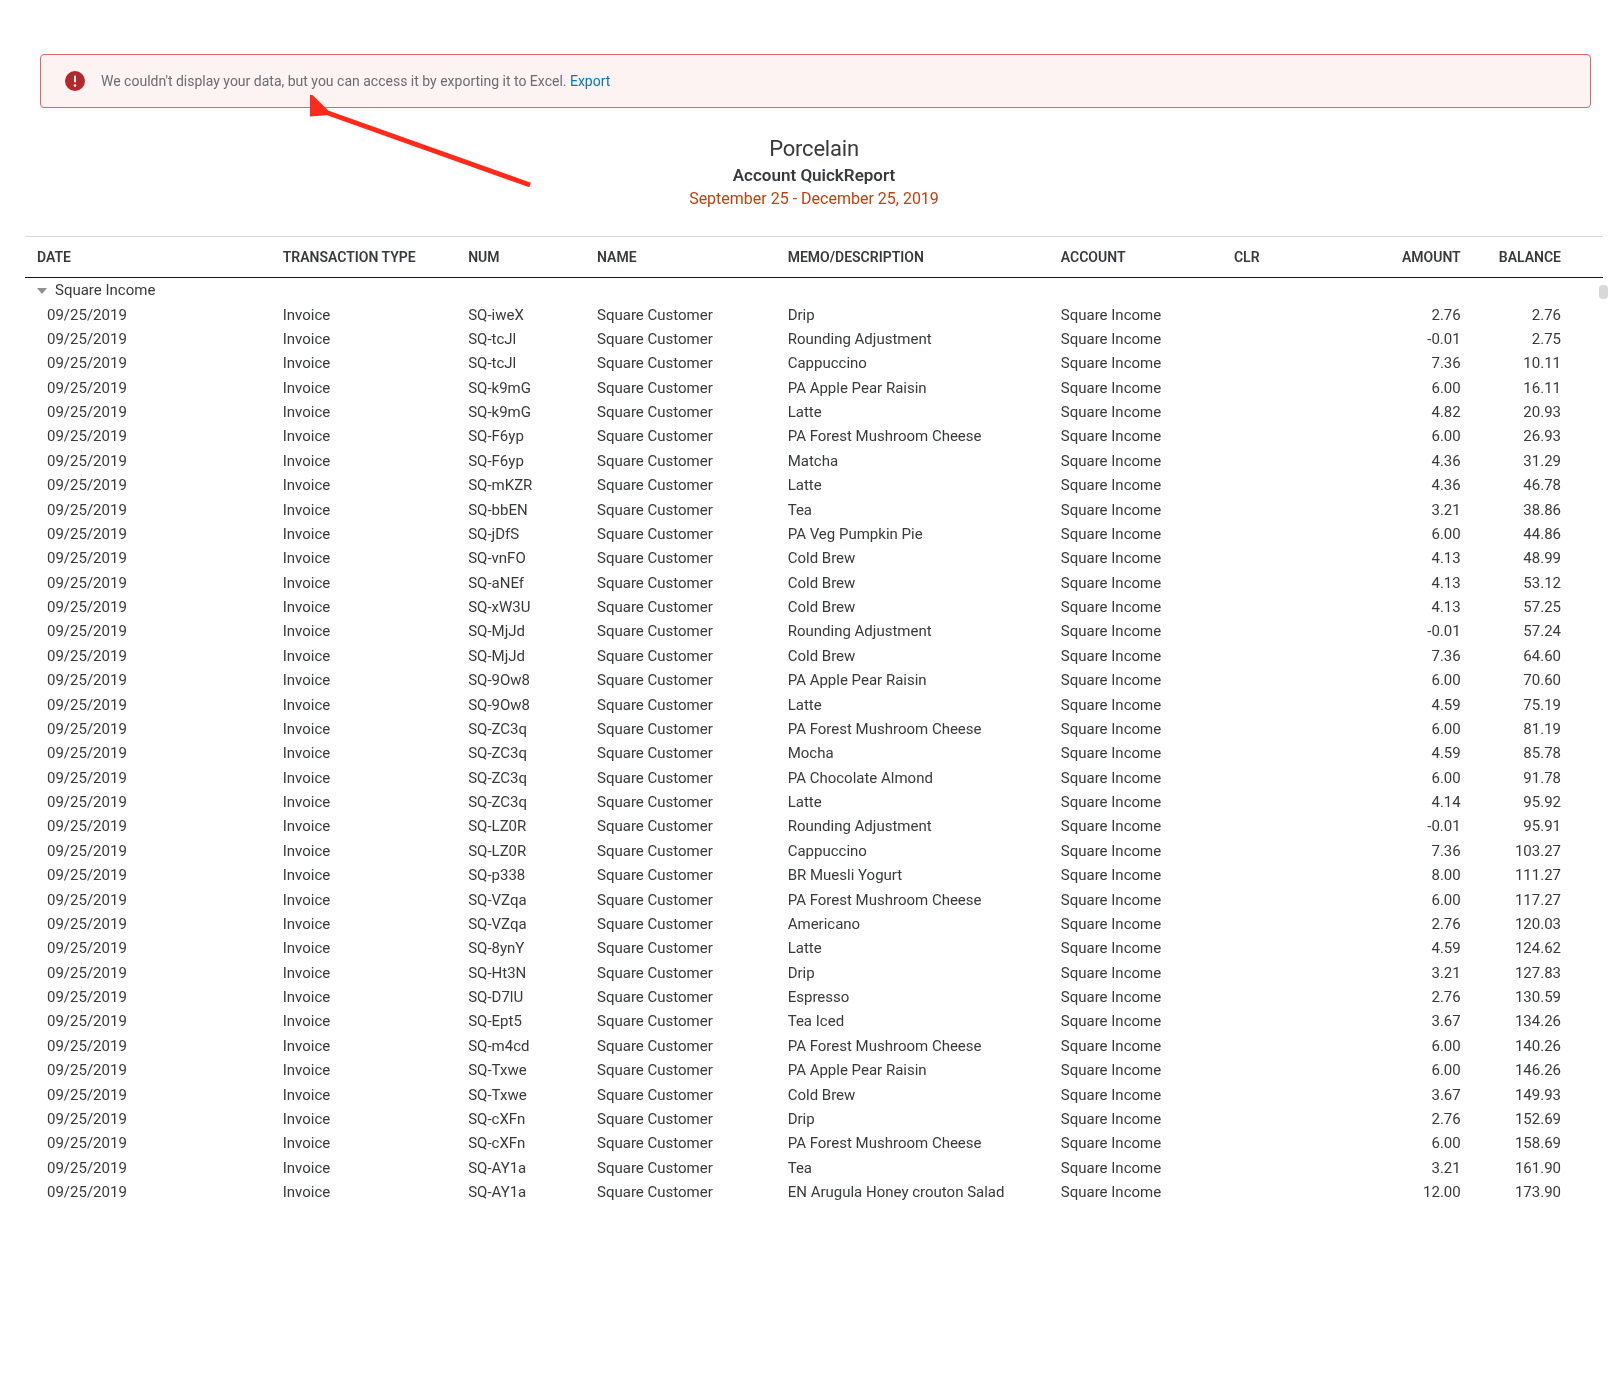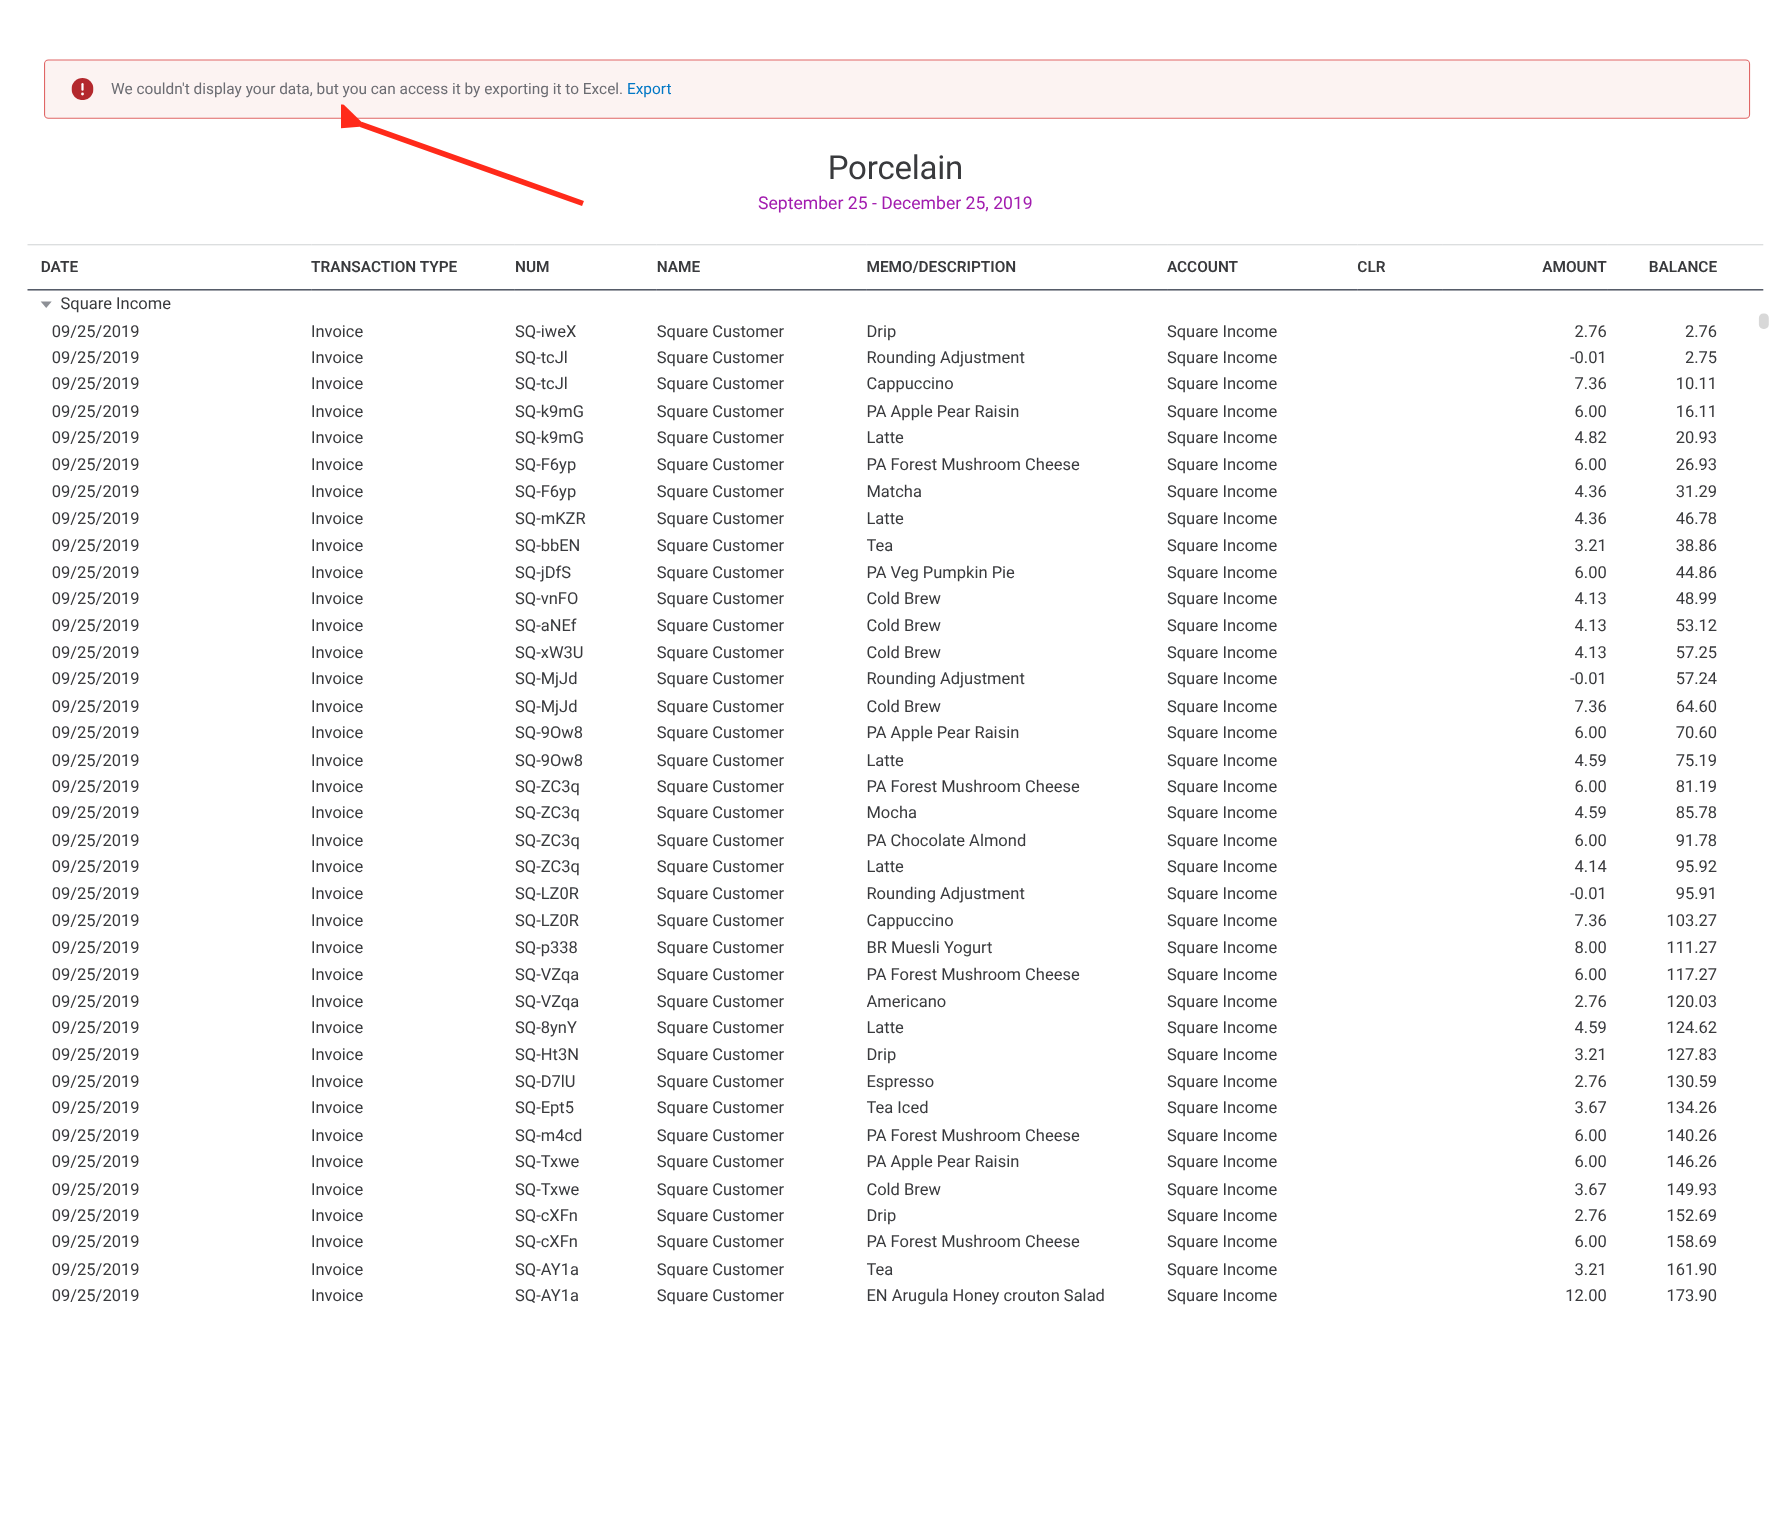--- a/index.html
+++ b/index.html
@@ -31,23 +31,23 @@
   }
   .alert svg { flex-shrink: 0; margin-right: 16px; }
   .alert-text { color: #6B6C72; font-size: 14px; }
   .alert-link { color: #0077C5; text-decoration: none; cursor: pointer; }
   .arrow-overlay {
     position: absolute;
     left: 310px; top: 95px;
     pointer-events: none;
   }
   .report-header { text-align: center; padding: 10px 0 20px 0; }
-  .company-name { font-size: 30px; font-weight: 400; color: #393A3D; margin: 10px 0 4px 0; letter-spacing: -0.2px; }
+  .company-name { font-size: 22px; font-weight: 400; color: #393A3D; margin: 10px 0 4px 0; letter-spacing: -0.2px; }
   .report-title { font-size: 17px; font-weight: 600; color: #393A3D; margin: 0 0 4px 0; }
-  .report-period { font-size: 16px; font-weight: 400; color: #a21caf; margin: 0; }
+  .report-period { font-size: 16px; font-weight: 400; color: #c2410c; margin: 0; }
   .report-table {
     width: 100%;
     border-collapse: collapse;
     margin-top: 8px;
     table-layout: fixed;
   }
   .report-table thead th {
     border-top: 1px solid #D4D6D8;
     border-bottom: 1px solid #0f172a;
     font-size: 14px;
@@ -117,20 +117,21 @@
       <defs>
         <marker id="ah" markerWidth="14" markerHeight="14" refX="2" refY="6" orient="auto">
           <path d="M12,1 L1,6 L12,11 Z" fill="#FF2A1A"></path>
         </marker>
       </defs>
       <line x1="220" y1="90" x2="18" y2="18" stroke="#FF2A1A" stroke-width="5" marker-end="url(#ah)"></line>
     </svg>
 
     <div class="report-header">
       <div class="company-name">Porcelain</div>
+      <div class="report-title">Account QuickReport</div>
       <div class="report-period">September 25 - December 25, 2019</div>
     </div>
 
     <table class="report-table">
       <colgroup>
         <col class="col-date">
           <col class="col-type">
           <col class="col-num">
           <col class="col-name">
         <col class="col-memo">

